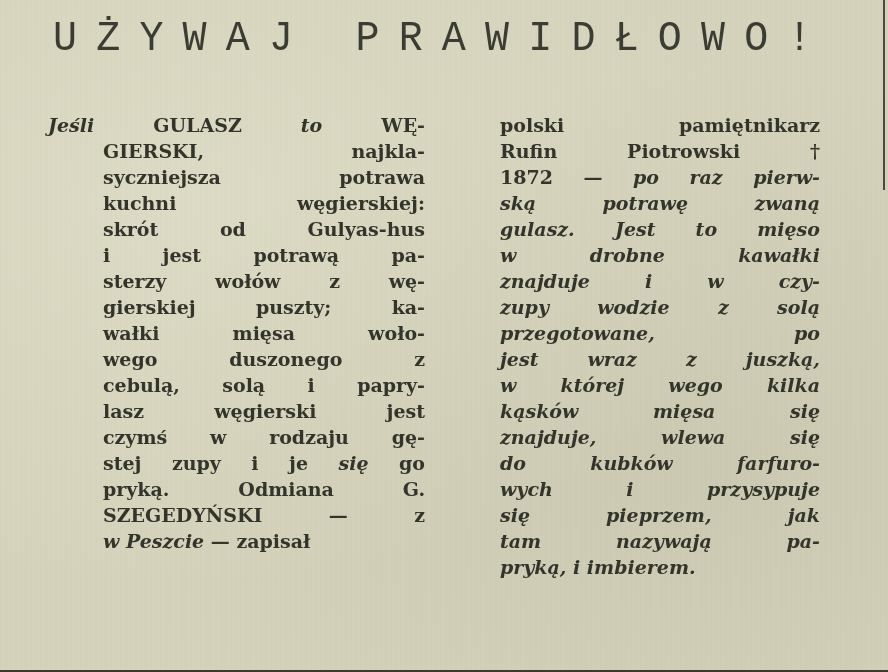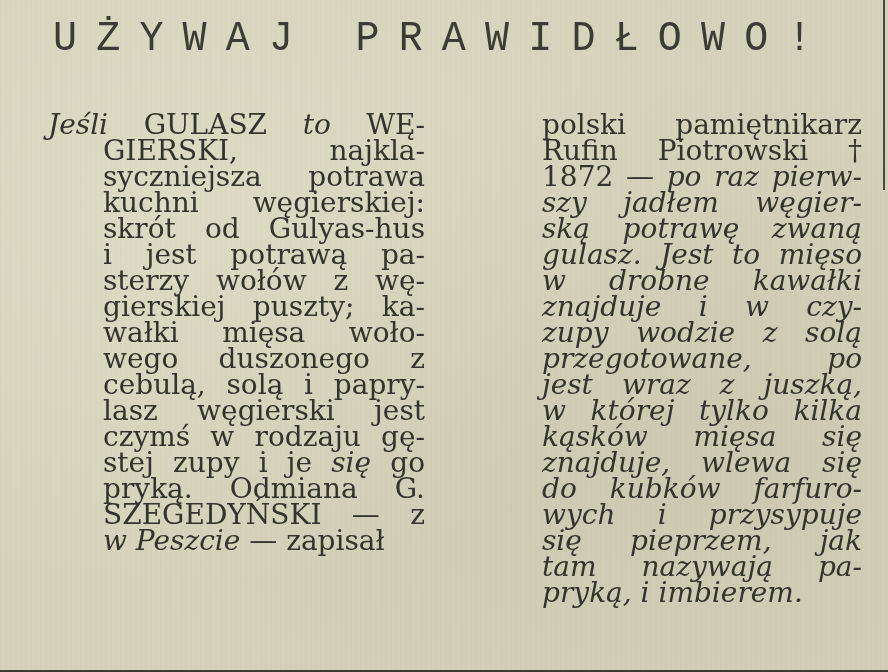--- a/index.html
+++ b/index.html
@@ -31,30 +31,31 @@
     font-family: "Liberation Mono", "DejaVu Sans Mono", monospace;
     font-size: 40px; line-height: 48px;
     letter-spacing: 19.2px;
     color: #3b3c33;
     white-space: nowrap;
     transform: scaleY(1.05);
     transform-origin: left top;
   }
   .col {
     position: absolute; top: 112px;
-    font-size: 28px; line-height: 26px;
+    font-size: 19px; line-height: 26px;
     color: #33342b;
+    font-weight: bold;
   }
   .col .line {
     display: block; height: 26px; white-space: nowrap;
     text-align: justify; text-align-last: justify;
   }
   .col-left { left: 103px; width: 322px; }
   .col-left .line.first { margin-left: -55px; width: 377px; }
-  .col-right { left: 542px; width: 320px; }
+  .col-right { left: 500px; width: 320px; }
   .it { font-style: italic; }
 </style>
 </head>
 <body>
 
 <div class="paper"></div>
 <div class="edge-right"></div>
 <div class="edge-bottom"></div>
 
 <h1 class="title" style="margin:0;font-weight:normal;">UŻYWAJ PRAWIDŁOWO!</h1>
@@ -75,29 +76,28 @@
     <span class="line"><span>czymś w rodzaju gę-</span></span>
     <span class="line"><span>stej zupy i je </span><span class="it">się</span><span> go</span></span>
     <span class="line"><span>pryką. Odmiana G.</span></span>
     <span class="line"><span>SZEGEDYŃSKI — z</span></span>
     <span class="line" style="text-align-last: left;"><span class="it">w Peszcie</span><span> — zapisał</span></span>
   </div>
 <div class="col col-right" id="col-right">
     <span class="line first"><span>polski pamiętnikarz</span></span>
     <span class="line"><span>Rufin Piotrowski †</span></span>
     <span class="line"><span>1872 — </span><span class="it">po raz pierw-</span></span>
-    <span class="line"><span class="it">szy jadłem węgier-</span></span>
     <span class="line"><span class="it">ską potrawę zwaną</span></span>
     <span class="line"><span class="it">gulasz. Jest to mięso</span></span>
     <span class="line"><span class="it">w drobne kawałki</span></span>
     <span class="line"><span class="it">znajduje i w czy-</span></span>
     <span class="line"><span class="it">zupy wodzie z solą</span></span>
     <span class="line"><span class="it">przegotowane, po</span></span>
     <span class="line"><span class="it">jest wraz z juszką,</span></span>
-    <span class="line"><span class="it">w której tylko kilka</span></span>
+    <span class="line"><span class="it">w której wego kilka</span></span>
     <span class="line"><span class="it">kąsków mięsa się</span></span>
     <span class="line"><span class="it">znajduje, wlewa się</span></span>
     <span class="line"><span class="it">do kubków farfuro-</span></span>
     <span class="line"><span class="it">wych i przysypuje</span></span>
     <span class="line"><span class="it">się pieprzem, jak</span></span>
     <span class="line"><span class="it">tam nazywają pa-</span></span>
     <span class="line" style="text-align-last: left;"><span class="it">pryką, i imbierem.</span></span>
   </div>
 
 </body></html>

